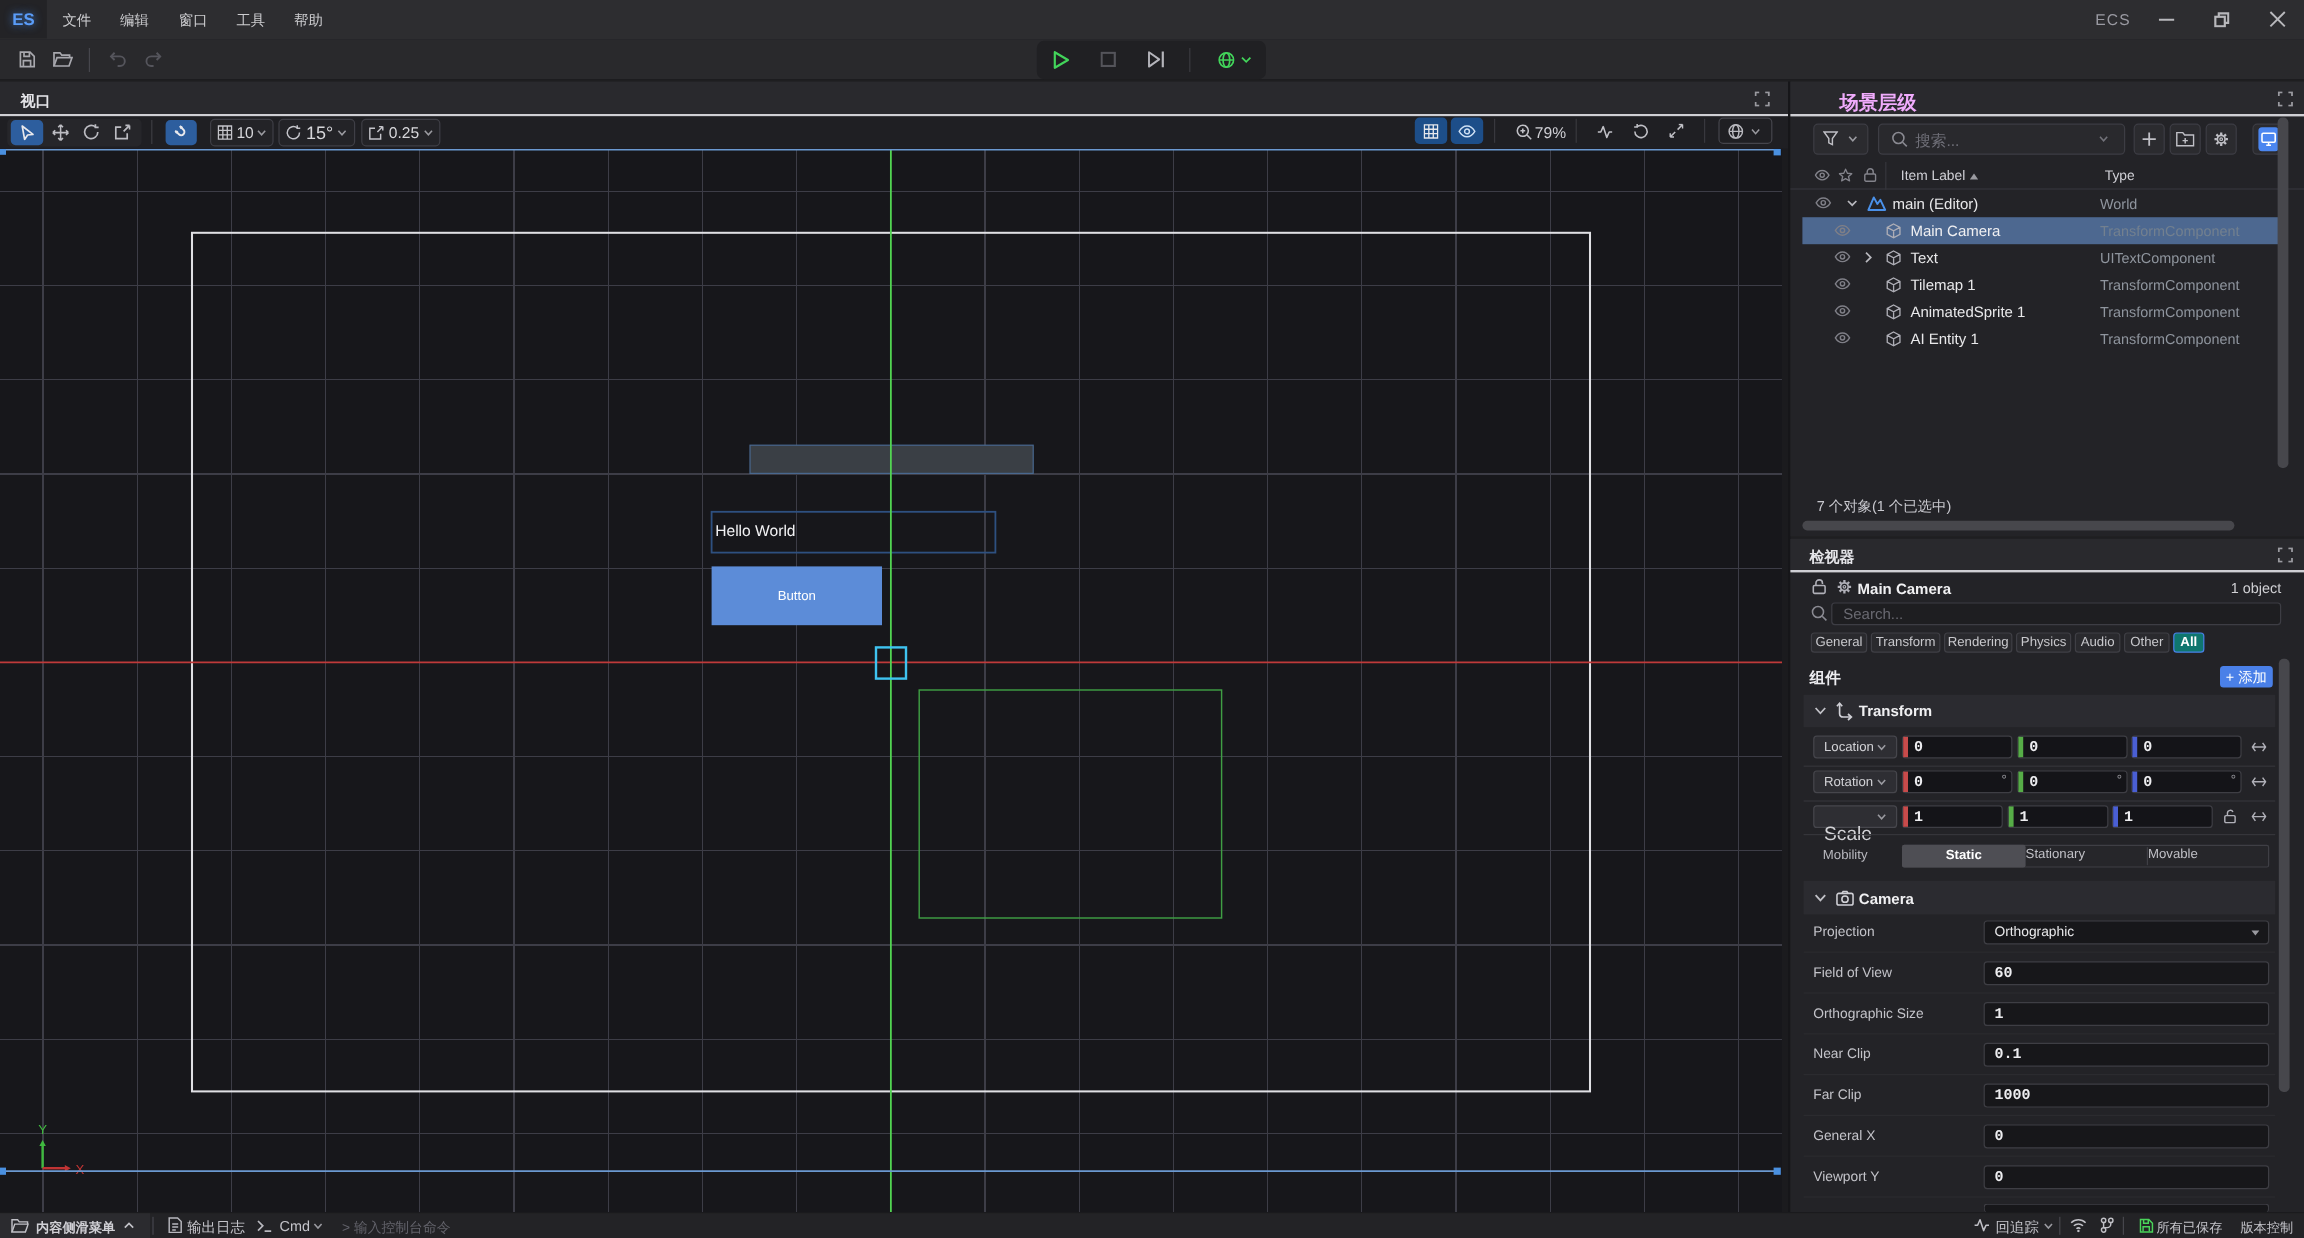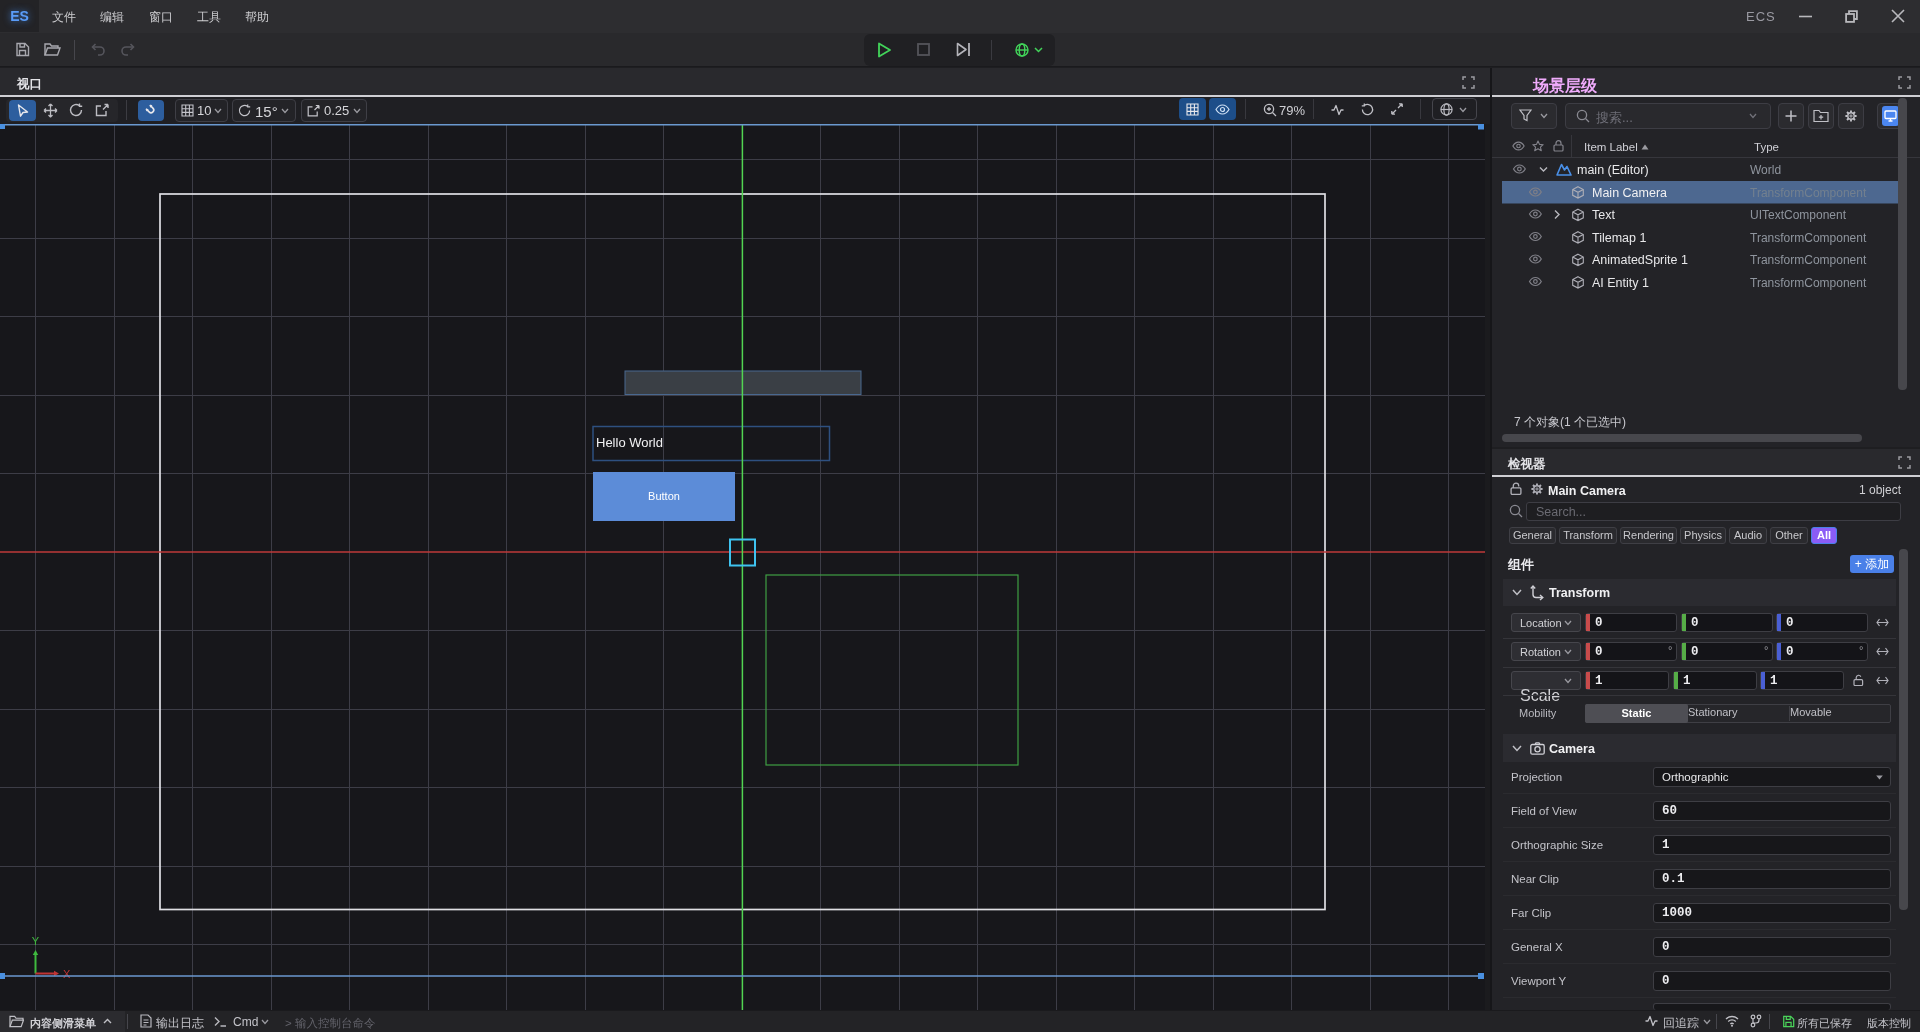--- a/index.html
+++ b/index.html
@@ -372,21 +372,21 @@
     </svg>
   <div class="abs" style="left:1526px;top:502px;width:375px;height:19px;background:#1e1e21;border:1px solid #3d3d44;border-radius:3px;"></div>
   <div class="abs" style="left:1536px;top:505px;color:#6a6a72;font-size:12.5px;">Search...</div>
 
   <div class="abs" style="left:1509px;top:527px;width:47px;height:17px;background:#2a2a2e;border:1px solid #3f3f45;border-radius:3px;color:#c8c8cc;font-size:11px;text-align:center;line-height:15px;">General</div>
   <div class="abs" style="left:1559px;top:527px;width:58px;height:17px;background:#2a2a2e;border:1px solid #3f3f45;border-radius:3px;color:#c8c8cc;font-size:11px;text-align:center;line-height:15px;">Transform</div>
   <div class="abs" style="left:1620px;top:527px;width:57px;height:17px;background:#2a2a2e;border:1px solid #3f3f45;border-radius:3px;color:#c8c8cc;font-size:11px;text-align:center;line-height:15px;">Rendering</div>
   <div class="abs" style="left:1680px;top:527px;width:46px;height:17px;background:#2a2a2e;border:1px solid #3f3f45;border-radius:3px;color:#c8c8cc;font-size:11px;text-align:center;line-height:15px;">Physics</div>
   <div class="abs" style="left:1729px;top:527px;width:38px;height:17px;background:#2a2a2e;border:1px solid #3f3f45;border-radius:3px;color:#c8c8cc;font-size:11px;text-align:center;line-height:15px;">Audio</div>
   <div class="abs" style="left:1770px;top:527px;width:38px;height:17px;background:#2a2a2e;border:1px solid #3f3f45;border-radius:3px;color:#c8c8cc;font-size:11px;text-align:center;line-height:15px;">Other</div>
-  <div class="abs" style="left:1811px;top:527px;width:26px;height:17px;background:#8b5cf6;border:1px solid #4a80e8;border-radius:3px;color:#ffffff;font-size:11px;font-weight:bold;text-align:center;line-height:15px;">All</div>
+  <div class="abs" style="left:1811px;top:527px;width:26px;height:17px;background:#0f766e;border:1px solid #4a80e8;border-radius:3px;color:#ffffff;font-size:11px;font-weight:bold;text-align:center;line-height:15px;">All</div>
 
   <div class="abs" style="left:1508px;top:556px;color:#ececf0;font-size:13px;font-weight:bold;">组件</div>
   <div class="abs" style="left:1850px;top:555px;width:44px;height:18px;background:#4a80e8;border-radius:3px;color:#ffffff;font-size:12px;text-align:center;line-height:18px;">+ 添加</div>
 
   <div class="abs" style="left:1503px;top:579px;width:393px;height:27px;background:#2b2b30;"></div>
   <svg class="abs" style="left:1512px;top:589px;" width="10" height="7" viewBox="0 0 10 7">
       <path d="M1 1 L5 5.4 L9 1" fill="none" stroke="#c0c0c6" stroke-width="1.5"></path>
     </svg>
   <svg class="abs" style="left:1529px;top:584px;" width="16" height="17" viewBox="0 0 16 17">
       <g fill="none" stroke="#d0d0d6" stroke-width="1.4">

